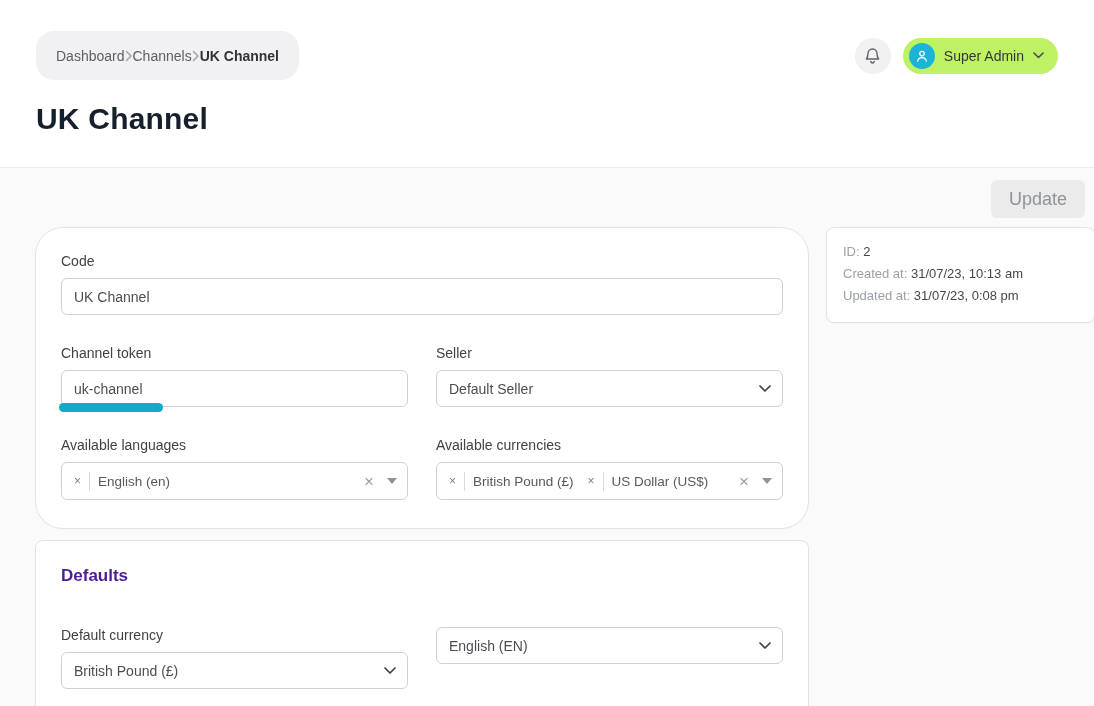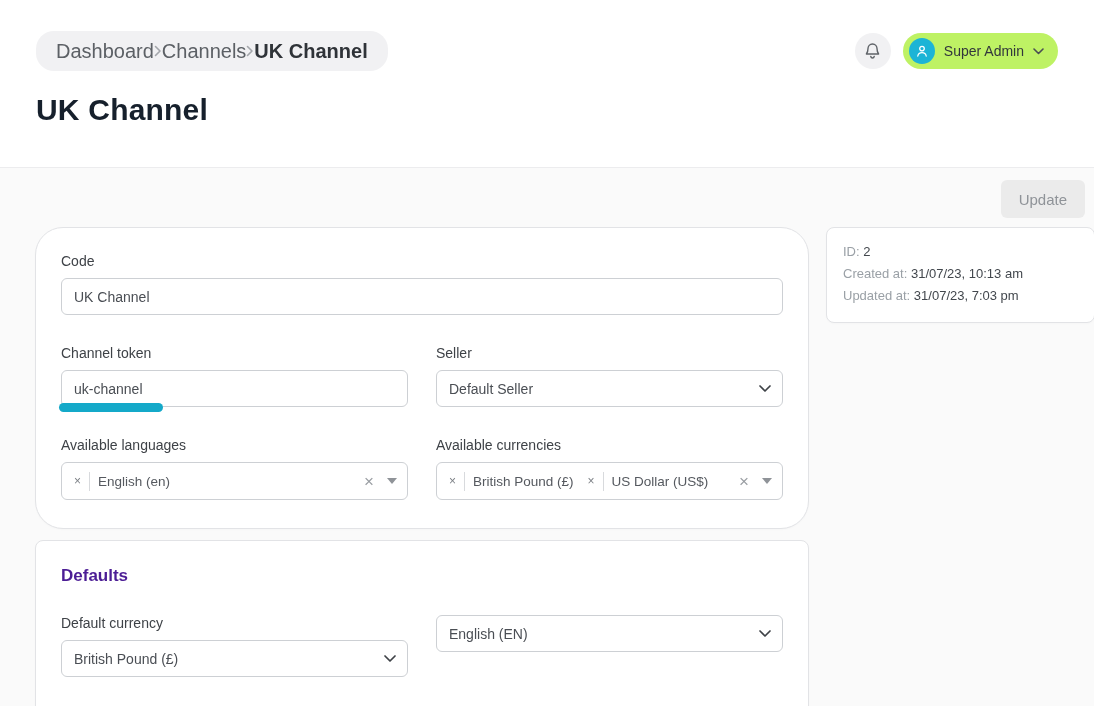--- a/index.html
+++ b/index.html
@@ -12,22 +12,22 @@
   }
   .topbar {
     background:#ffffff;
     border-bottom:1px solid #ececee;
     padding:31px 36px 24px 36px;
     height:168px;
   }
   .topbar-row { display:flex; justify-content:space-between; align-items:center; }
   .breadcrumb {
     display:inline-flex; align-items:center; 
-    background:#f1f1f3; border-radius:18px; height:40px; padding:0 20px;
-    font-size:20px; color:#5c6065;
+    background:#f1f1f3; border-radius:18px; height:49px; padding:0 20px;
+    font-size:14px; color:#5c6065;
   }
   .crumb { cursor:default; }
   .crumb.current { color:#2f3338; font-weight:700; }
   .crumb-sep { color:#a3a6ab; display:flex; align-items:center; }
   .top-right { display:flex; align-items:center; gap:12px; }
   .bell-btn {
     width:36px; height:36px; border-radius:50%; background:#f1f1f3;
     display:flex; align-items:center; justify-content:center; border:none; cursor:pointer;
   }
   .user-pill {
@@ -40,21 +40,21 @@
   }
   .user-name { font-size:14px; color:#32363c; font-weight:500; }
   .caret-down { color:#4a4e54; display:flex; align-items:center; }
   .page-title {
     margin-top:22px; font-size:30px; font-weight:700; color:#16202c; letter-spacing:.2px;
   }
   .content { position:relative; padding:12px 9px 0 35px; }
   .update-row { display:flex; justify-content:flex-end; padding-right:0; }
   .update-btn {
     background:#ebebeb; color:#8f9398; border:none; border-radius:6px;
-    height:38px; padding:0 18px; font-size:15px; font-family:inherit; cursor:pointer;
+    height:38px; padding:0 18px; font-size:18px; font-family:inherit; cursor:pointer;
   }
   .columns { display:flex; align-items:flex-start; margin-top:9px; }
   .main-col { width:774px; flex:none; }
   .card {
     background:#ffffff; border:1px solid #e2e3e6; border-radius:8px;
     box-shadow:0 1px 2px rgba(0,0,0,0.02);
   }
   .card.form-card { padding:25px 25px 28px 25px;border-radius:28px; }
   .card.defaults-card { margin-top:11px; padding:25px 25px 28px 25px; height:220px; }
   .field-label { display:block; font-size:14px; color:#3e4247; margin-bottom:9px; }
@@ -89,21 +89,21 @@
   .ms-arrow {
     width:0; height:0; border-left:5px solid transparent; border-right:5px solid transparent;
     border-top:6px solid #8f9398; cursor:pointer;
   }
   .side-col { width:269px; flex:none; margin-left:17px; }
   .info-card { padding:13px 16px 15px 16px; font-size:13px; line-height:22px; }
   .info-line { white-space:nowrap; }
   .info-label { color:#9aa0a6; }
   .info-value { color:#42474d; }
   .section-heading { font-size:17px; font-weight:700; color:#4c1d95; }
-  .defaults-fields { margin-top:29px; }
+  .defaults-fields { margin-top:41px; }
   svg { display:block; }
 </style>
 </head>
 <body>
 
 <div class="topbar">
   <div class="topbar-row">
     <nav class="breadcrumb">
       <span class="crumb">Dashboard</span>
       <span class="crumb-sep">
@@ -258,18 +258,18 @@
         <div class="info-line">
           <span class="info-label">ID:</span>
           <span class="info-value">2</span>
         </div>
         <div class="info-line">
           <span class="info-label">Created at:</span>
           <span class="info-value">31/07/23, 10:13 am</span>
         </div>
         <div class="info-line">
           <span class="info-label">Updated at:</span>
-          <span class="info-value">31/07/23, 7:03 pm</span>
+          <span class="info-value">31/07/23, 0:08 pm</span>
         </div>
       </section>
     </aside>
   </div>
 </div>
 
 </body></html>

